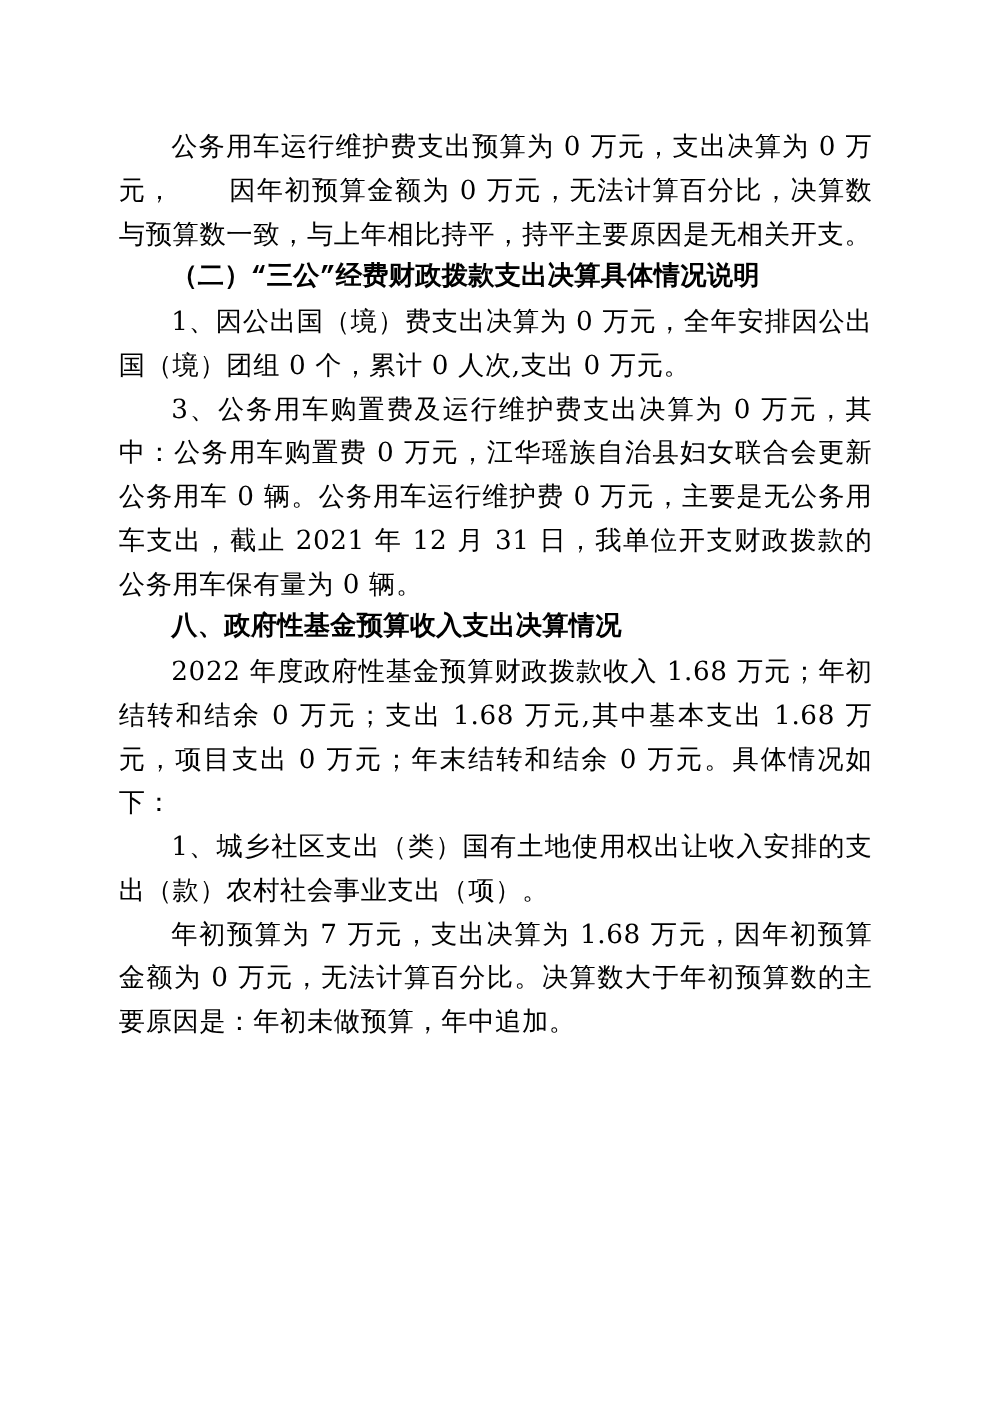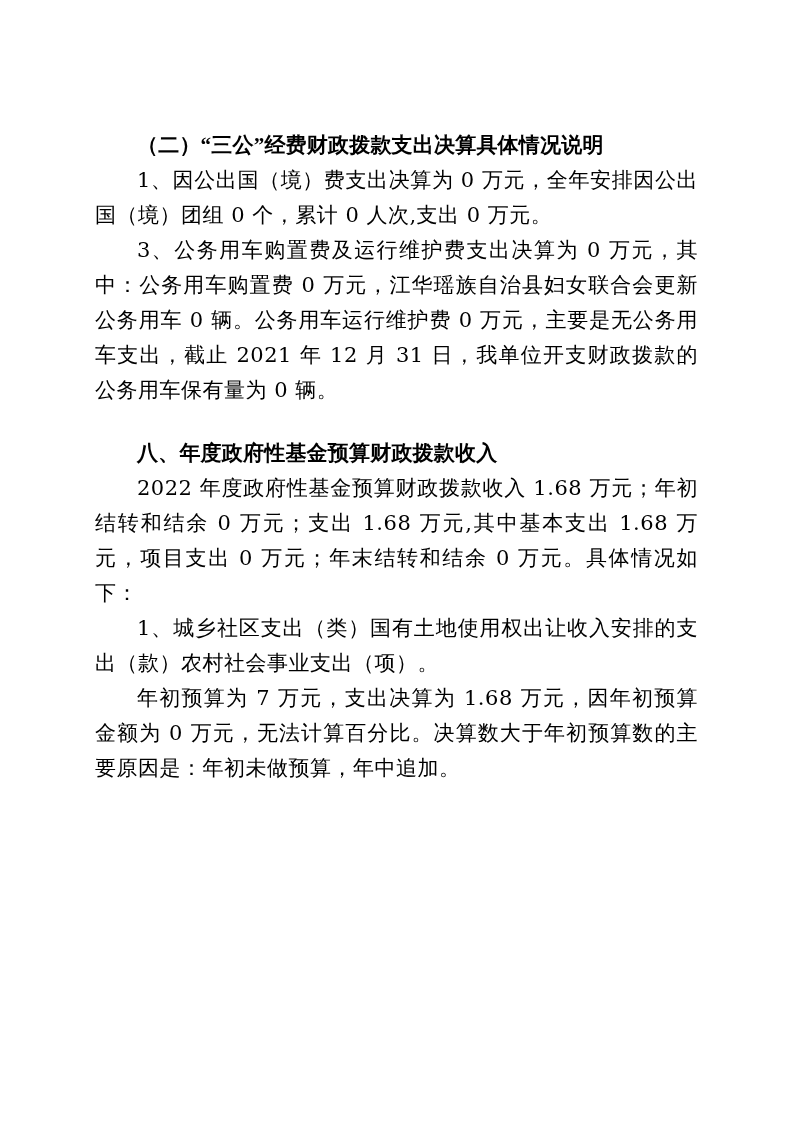--- a/index.html
+++ b/index.html
@@ -27,32 +27,32 @@
     line-height: 35px;
     text-align: justify;
     text-indent: 2em;
     letter-spacing: 0.5px;
   }
   .doc p.body-para {
     font-family: "DejaVu Serif", "Liberation Serif", serif;
   }
   .doc p.heading-para {
     font-weight: bold;
-    font-family: Liberation Serif, serif;
+    font-family: Liberation Mono, monospace;
     letter-spacing: 0.2px;
-    margin-top: 28px;
   }
 </style>
 </head>
 <body>
 
 <div class="page">
   <div class="doc">
+    <p class="body-para">公务用车运行维护费支出预算为 0 万元，支出决算为 0 万元，　　因年初预算金额为 0 万元，无法计算百分比，决算数与预算数一致，与上年相比持平，持平主要原因是无相关开支。</p>
     <p class="heading-para">（二）“三公”经费财政拨款支出决算具体情况说明</p>
     <p class="body-para">1、因公出国（境）费支出决算为 0 万元，全年安排因公出国（境）团组 0 个，累计 0 人次,支出 0 万元。</p>
     <p class="body-para">3、公务用车购置费及运行维护费支出决算为 0 万元，其中：公务用车购置费 0 万元，江华瑶族自治县妇女联合会更新公务用车 0 辆。公务用车运行维护费 0 万元，主要是无公务用车支出，截止 2021 年 12 月 31 日，我单位开支财政拨款的公务用车保有量为 0 辆。</p>
-    <p class="heading-para">八、年度政府性基金预算财政拨款收入</p>
+    <p class="heading-para">八、政府性基金预算收入支出决算情况</p>
     <p class="body-para">2022 年度政府性基金预算财政拨款收入 1.68 万元；年初结转和结余 0 万元；支出 1.68 万元,其中基本支出 1.68 万元，项目支出 0 万元；年末结转和结余 0 万元。具体情况如下：</p>
     <p class="body-para">1、城乡社区支出（类）国有土地使用权出让收入安排的支出（款）农村社会事业支出（项）。</p>
     <p class="body-para">年初预算为 7 万元，支出决算为 1.68 万元，因年初预算金额为 0 万元，无法计算百分比。决算数大于年初预算数的主要原因是：年初未做预算，年中追加。</p>
 
   </div>
 </div>
 
 </body></html>

